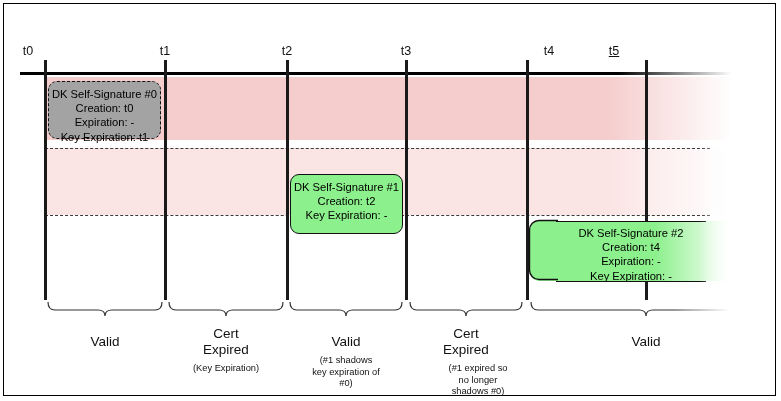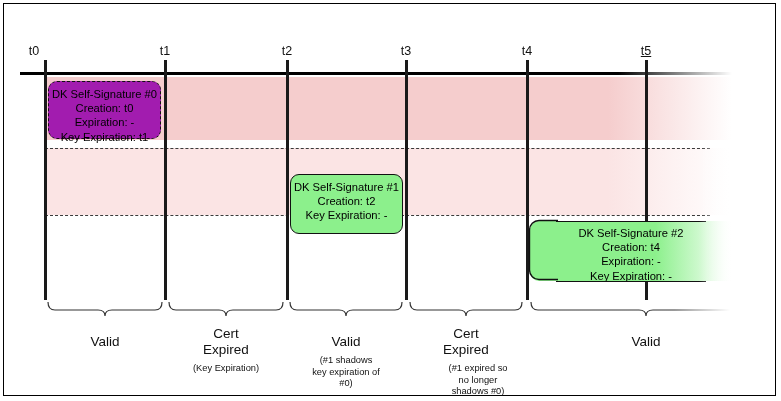--- a/index.html
+++ b/index.html
@@ -67,21 +67,21 @@
     border-radius:9px;
     font-size:11.2px;
     line-height:14.2px;
     color:#000;
     text-align:center;
     padding-top:5px;
     white-space:nowrap;
   }
   .sigbox .ln{display:block;}
   .sig-dashed{
-    background:#a21caf;
+    background:#a3a3a3;
     border:1.3px dashed #111;
   }
   .sig-solid{
     background:#8cf08c;
     border:1.3px solid #111;
     margin-top:24px;
   }
   .sig-fade{
     border:none;
     background:
@@ -125,26 +125,26 @@
 
   <div class="axis"></div>
 
   <div class="tickline" style="left:44px;top:60px;height:240px;"></div>
   <div class="tickline" style="left:164px;top:60px;height:240px;"></div>
   <div class="tickline" style="left:286px;top:60px;height:240px;"></div>
   <div class="tickline" style="left:405px;top:60px;height:240px;"></div>
   <div class="tickline" style="left:526px;top:60px;height:240px;"></div>
   <div class="tickline" style="left:645px;top:60px;height:240px;"></div>
 
-  <div class="ticklabel" style="left:34px;top:44px;">t0</div>
+  <div class="ticklabel" style="left:28px;top:44px;">t0</div>
   <div class="ticklabel" style="left:165px;top:44px;text-align:center;">t1</div>
   <div class="ticklabel" style="left:287px;top:44px;">t2</div>
   <div class="ticklabel" style="left:406px;top:44px;">t3</div>
-  <div class="ticklabel" style="left:527px;top:44px;">t4</div>
-  <div class="ticklabel" style="left:646px;top:44px;text-decoration:underline;">t5</div>
+  <div class="ticklabel" style="left:549px;top:44px;">t4</div>
+  <div class="ticklabel" style="left:614px;top:44px;text-decoration:underline;">t5</div>
 
   <div class="sigbox sig-dashed" style="left:48px;top:81px;width:113px;height:58px;">
     <span class="ln">DK Self-Signature #0</span>
     <span class="ln">Creation: t0</span>
     <span class="ln">Expiration: -</span>
     <span class="ln">Key Expiration: t1</span>
   </div>
 
   <div class="sigbox sig-solid" style="left:290px;top:150px;width:113px;height:60px;">
     <span class="ln">DK Self-Signature #1</span>

